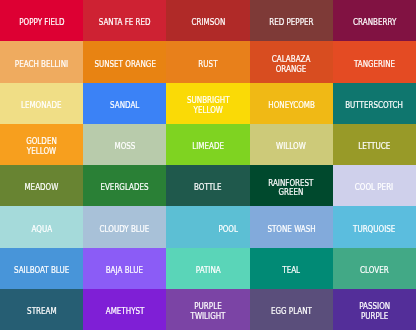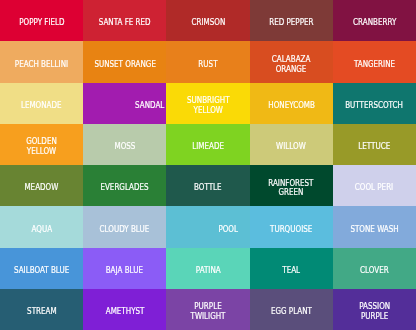--- a/index.html
+++ b/index.html
@@ -95,21 +95,21 @@
   <div class="swatch" style="background: rgb(228, 75, 35);">
     <span class="swatch-label" style="color: rgb(255, 255, 255);">
       <span class="ln">TANGERINE</span>
     </span>
   </div>
   <div class="swatch" style="background: rgb(240, 222, 134);">
     <span class="swatch-label" style="color: rgb(255, 255, 255);">
       <span class="ln">LEMONADE</span>
     </span>
   </div>
-  <div class="swatch" style="background: #a21caf; justify-content: flex-end;">
+  <div class="swatch" style="background: #3b82f6;">
     <span class="swatch-label" style="color: rgb(255, 255, 255);">
       <span class="ln">SANDAL</span>
     </span>
   </div>
   <div class="swatch" style="background: rgb(250, 218, 6);">
     <span class="swatch-label" style="color: rgb(255, 255, 255);">
       <span class="ln">SUNBRIGHT</span>
       <span class="ln">YELLOW</span>
     </span>
   </div>
@@ -183,28 +183,28 @@
   <div class="swatch" style="background: rgb(168, 193, 216);">
     <span class="swatch-label" style="color: rgb(255, 255, 255);">
       <span class="ln">CLOUDY BLUE</span>
     </span>
   </div>
   <div class="swatch" style="background: rgb(92, 191, 212); padding-left: 40px;">
     <span class="swatch-label" style="color: rgb(255, 255, 255);">
       <span class="ln">POOL</span>
     </span>
   </div>
+  <div class="swatch" style="background: rgb(130, 170, 219);">
+    <span class="swatch-label" style="color: rgb(255, 255, 255);">
+      <span class="ln">STONE WASH</span>
+    </span>
+  </div>
   <div class="swatch" style="background: rgb(91, 189, 222);">
     <span class="swatch-label" style="color: rgb(255, 255, 255);">
       <span class="ln">TURQUOISE</span>
-    </span>
-  </div>
-  <div class="swatch" style="background: rgb(130, 170, 219);">
-    <span class="swatch-label" style="color: rgb(255, 255, 255);">
-      <span class="ln">STONE WASH</span>
     </span>
   </div>
   <div class="swatch" style="background: rgb(72, 149, 217);">
     <span class="swatch-label" style="color: rgb(255, 255, 255);">
       <span class="ln">SAILBOAT BLUE</span>
     </span>
   </div>
   <div class="swatch" style="background: #8b5cf6;">
     <span class="swatch-label" style="color: rgb(255, 255, 255);">
       <span class="ln">BAJA BLUE</span>

